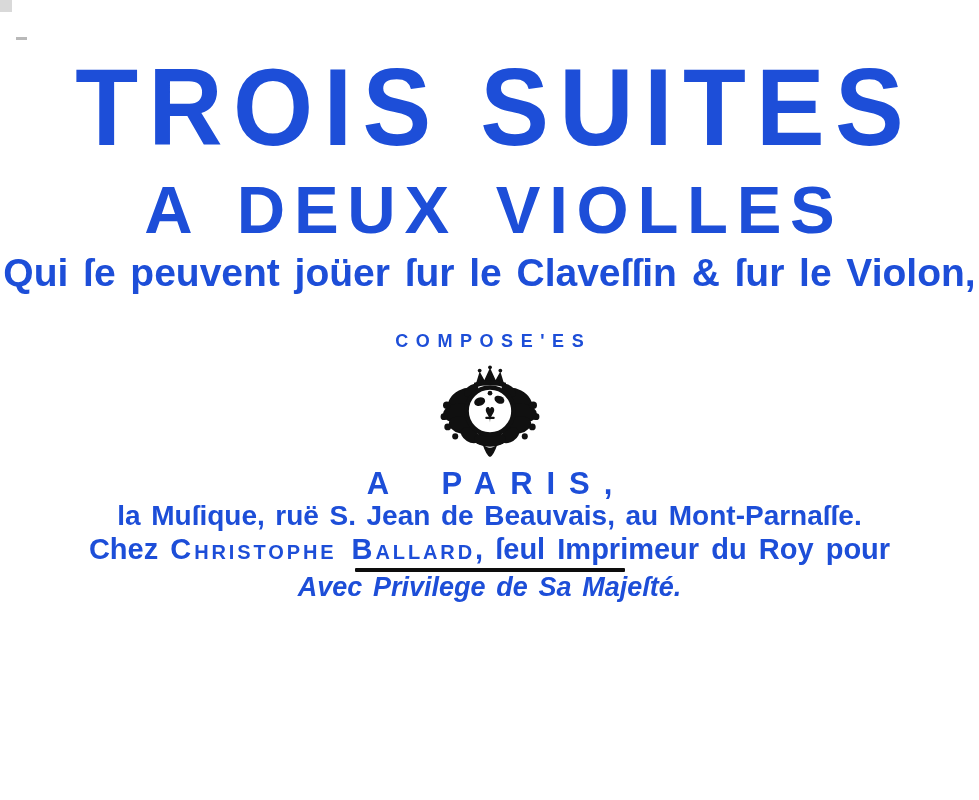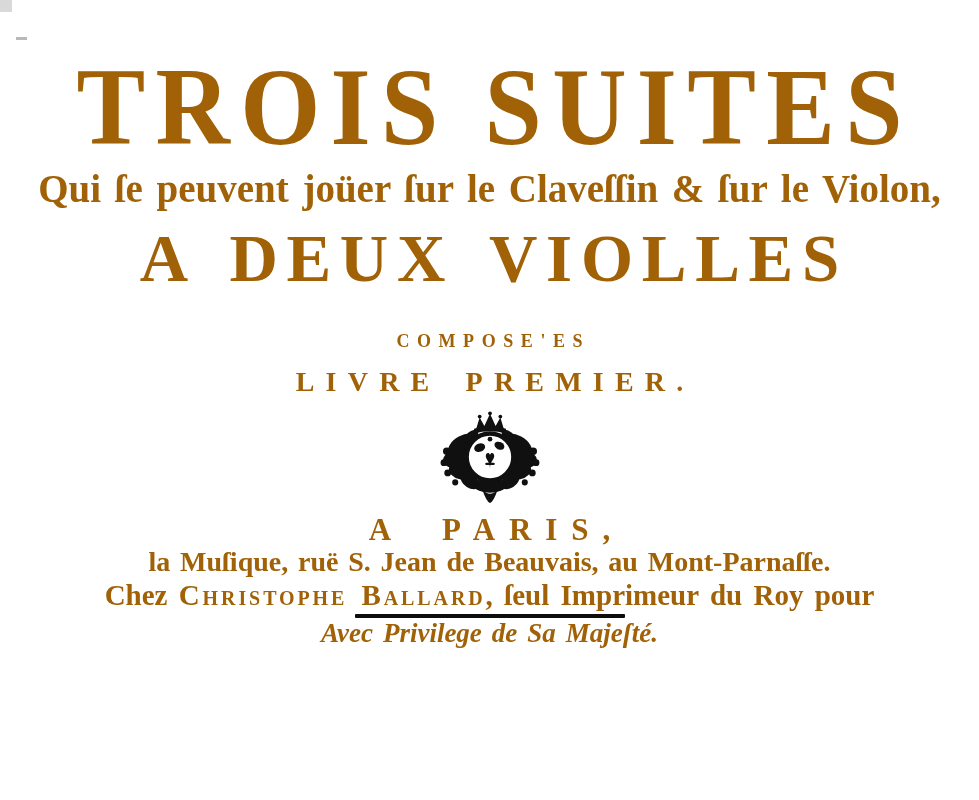--- a/index.html
+++ b/index.html
@@ -6,22 +6,22 @@
     margin: 0;
     padding: 0;
     background: #ffffff;
   }
   .page {
     position: relative;
     width: 979px;
     height: 800px;
     background: #ffffff;
     overflow: hidden;
-    font-family: Liberation Serif, serif;
-    color: #a16207;
+    font-family: Liberation Sans, sans-serif;
+    color: #1d4ed8;
   }
   .col {
     position: absolute;
     inset: 0;
     display: flex;
     flex-direction: column;
     align-items: center;
     padding-top: 56px;
     box-sizing: border-box;
   }
@@ -152,28 +152,27 @@
 
 <div class="page">
   <div class="artifact-corner"></div>
   <div class="artifact-dash"></div>
 
   <div class="col">
 
     <div class="line main-title">TROIS SUITES</div>
 
 
+    <div class="line line3">A DEUX VIOLLES</div>
+
     <div class="line subtitle">Qui ſe peuvent joüer ſur le Claveſſin &amp; ſur le Violon,</div>
 
-    <div class="line line3">A DEUX VIOLLES</div>
-
     <div class="line composees">COMPOSE'ES</div>
 
 
-    <div class="line livre">LIVRE PREMIER.</div>
 
     <div class="ornament-wrap">
       <svg viewBox="0 0 110 100" width="104" height="94" aria-hidden="true">
         <g fill="#101010">
 
           <path d="M40,21 L44,8 L49,17 L55,4 L61,17 L66,8 L70,21 Z"></path>
           <circle cx="44" cy="7" r="2"></circle>
           <circle cx="55" cy="3.5" r="2"></circle>
           <circle cx="66" cy="7" r="2"></circle>
           <path d="M38,20 Q55,14 72,20 L72,25 Q55,20 38,25 Z"></path>

